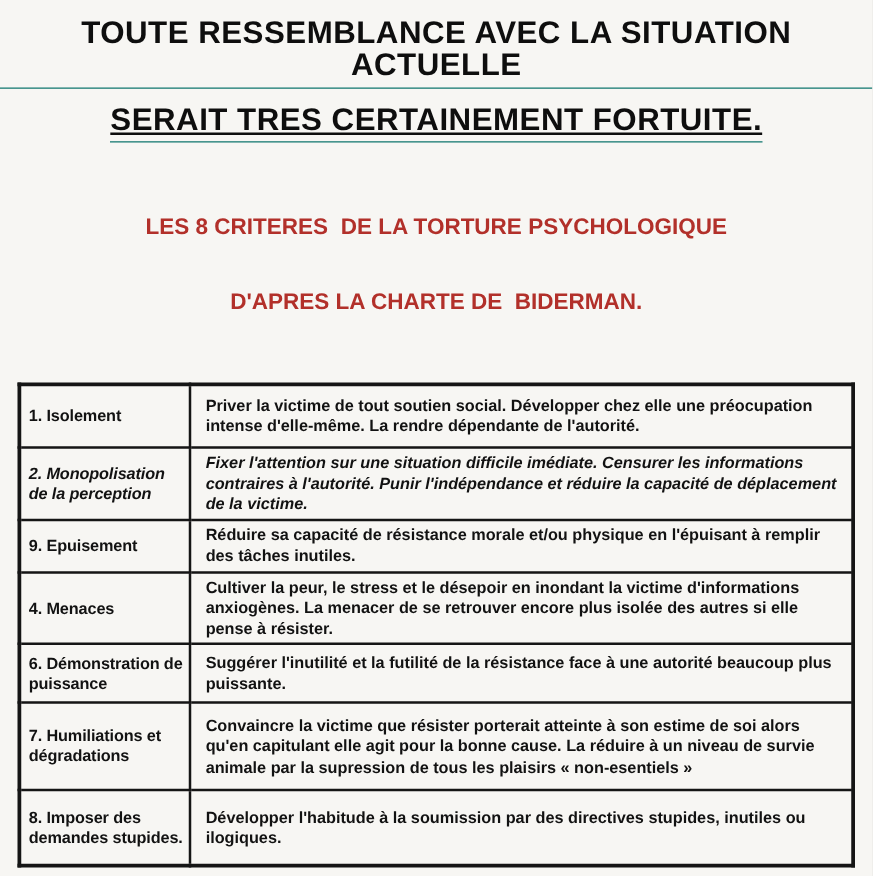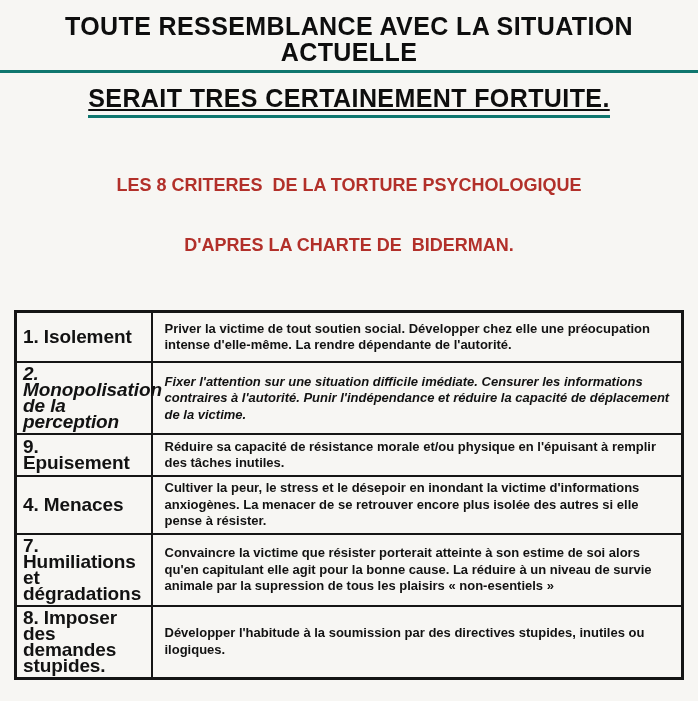--- a/index.html
+++ b/index.html
@@ -14,21 +14,21 @@
     color: #121212;
   }
   
   .header { text-align: center; padding-top: 13px; }
   .main-title {
     display: inline-block;
     font-size: 25px;
     font-weight: bold;
     letter-spacing: 0.4px;
     color: #0e0e0e;
-    border-bottom: 3px solid #0f766e;
+    border-bottom: 1px solid #0f766e;
     padding-bottom: 4px;
     line-height: 1.05;
     white-space: pre-wrap;
   }
   .main-title.second { margin-top: 12px; text-decoration: underline; }
   .subtitle {
     margin-top: 17px;
     font-size: 18px;
     font-weight: bold;
     color: #b2302a;
@@ -39,21 +39,21 @@
   table.criteria {
     border-collapse: collapse;
     margin: 15px 14px 0 14px;
     width: 670px;
     table-layout: fixed;
   }
   table.criteria, table.criteria td { border: 2px solid #151515; }
   table.criteria { border-width: 3px; }
   td.crit {
     width: 136px;
-    font-size: 19px;
+    font-size: 13px;
     font-weight: bold;
     vertical-align: middle;
     padding: 3px 2px 3px 6px;
     line-height: 16px;
     letter-spacing: -0.1px;
   }
   td.desc {
     font-size: 13px;
     font-weight: bold;
     vertical-align: middle;
@@ -94,20 +94,24 @@
         <td class="desc">Fixer l'attention sur une situation difficile imédiate. Censurer les informations contraires à l'autorité. Punir l'indépendance et réduire la capacité de déplacement de la victime.</td>
       </tr>
       <tr class="r2">
         <td class="crit">9. Epuisement</td>
         <td class="desc">Réduire sa capacité de résistance morale et/ou physique en l'épuisant à remplir des tâches inutiles.</td>
       </tr>
       <tr class="r3">
         <td class="crit">4. Menaces</td>
         <td class="desc">Cultiver la peur, le stress et le désepoir en inondant la victime d'informations anxiogènes. La menacer de se retrouver encore plus isolée des autres si elle pense à résister.</td>
       </tr>
+      <tr class="r5">
+        <td class="crit">6. Démonstration de puissance</td>
+        <td class="desc">Suggérer l'inutilité et la futilité de la résistance face à une autorité beaucoup plus puissante.</td>
+      </tr>
       <tr class="r6">
         <td class="crit">7. Humiliations et dégradations</td>
         <td class="desc">Convaincre la victime que résister porterait atteinte à son estime de soi alors qu'en capitulant elle agit pour la bonne cause. La réduire à un niveau de survie animale par la supression de tous les plaisirs « non-esentiels »</td>
       </tr>
       <tr class="r7">
         <td class="crit">8. Imposer des demandes stupides.</td>
         <td class="desc">Développer l'habitude à la soumission par des directives stupides, inutiles ou ilogiques.</td>
       </tr>
     </tbody>
   </table>

